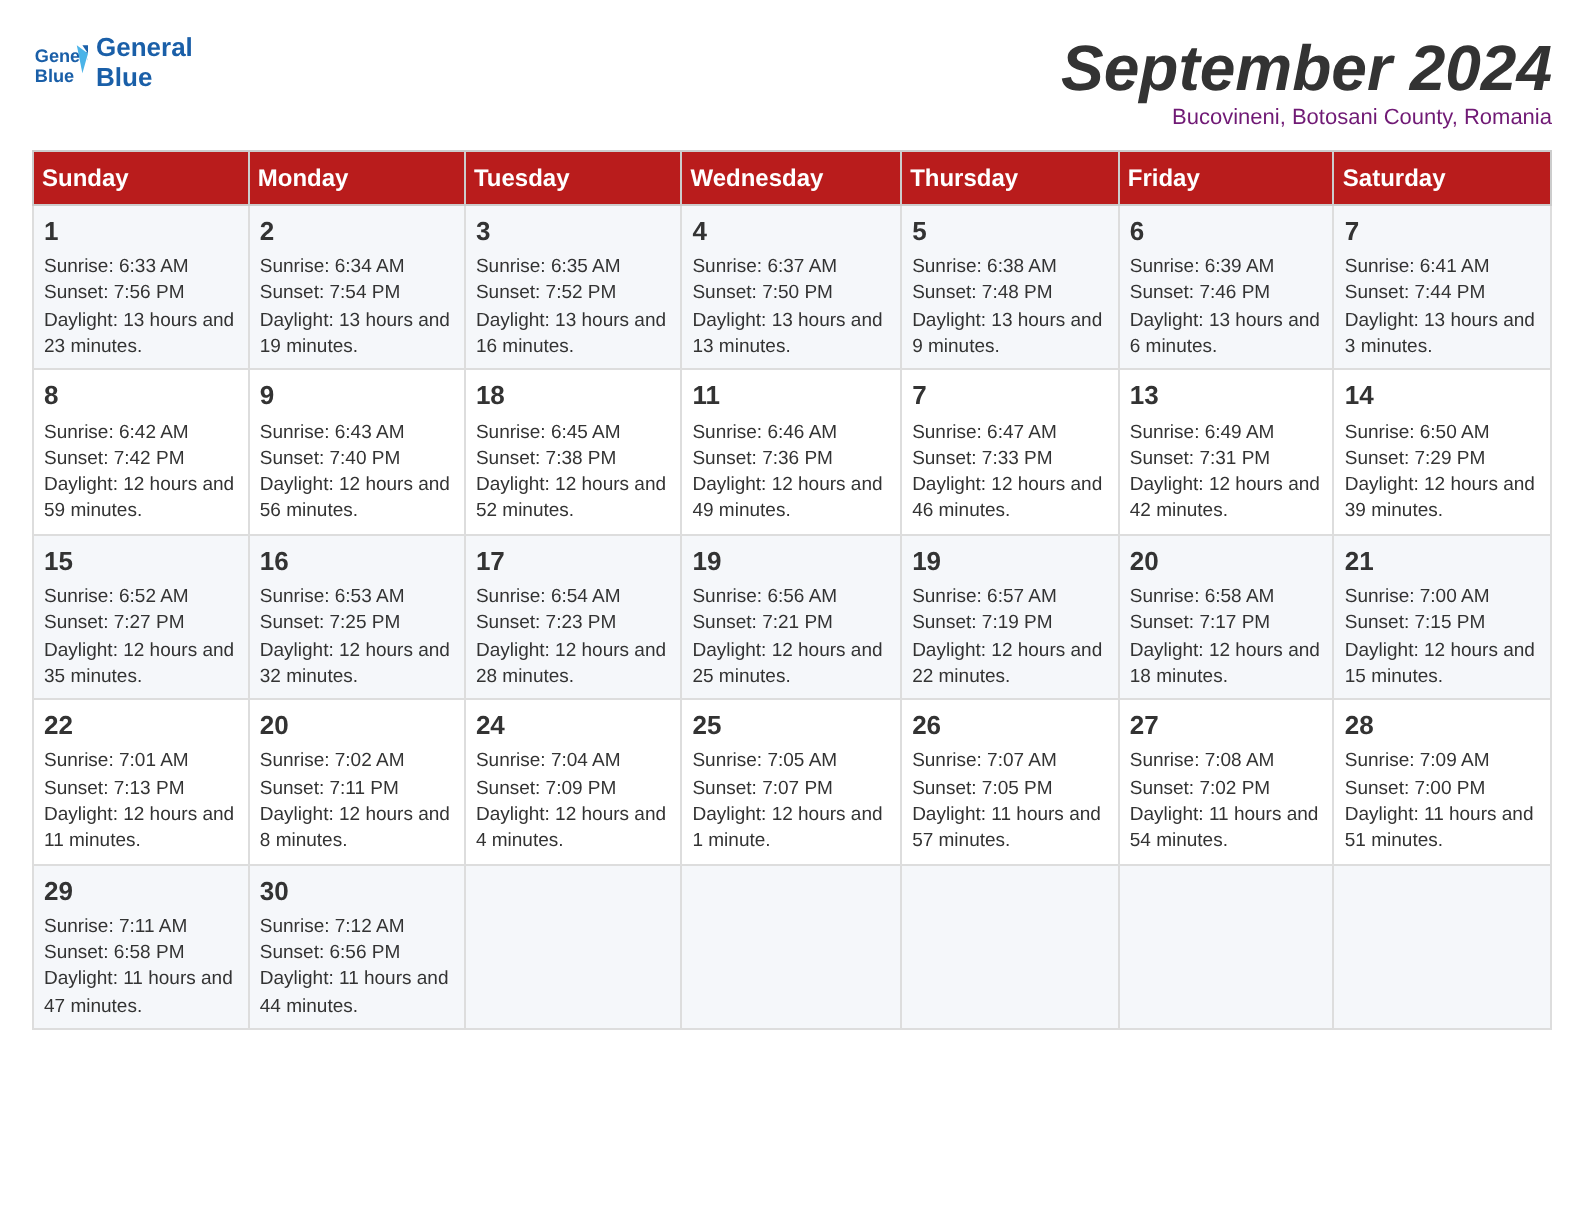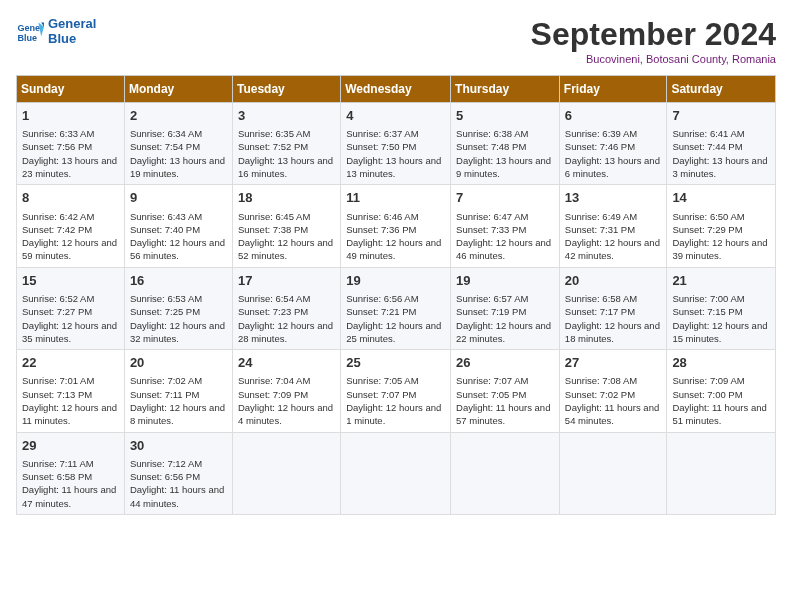--- a/index.html
+++ b/index.html
@@ -25,32 +25,33 @@
       width: 28px;
       height: 28px;
     }
     .title-block {
       text-align: right;
     }
     .month-title {
       font-size: 32px;
       font-weight: bold;
       color: #333;
+      font-style: italic;
     }
     .subtitle {
       font-size: 11px;
       color: #701a75;
     }
     table {
       width: 100%;
       border-collapse: collapse;
       font-size: 10.5px;
     }
     thead tr th {
-      background: #a16207;
+      background: #b91c1c;
       color: #fff;
       padding: 6px 4px;
       text-align: left;
       font-size: 12px;
       font-weight: bold;
       border: 1px solid #ccc;
     }
     tbody tr td {
       vertical-align: top;
       padding: 4px 5px;

